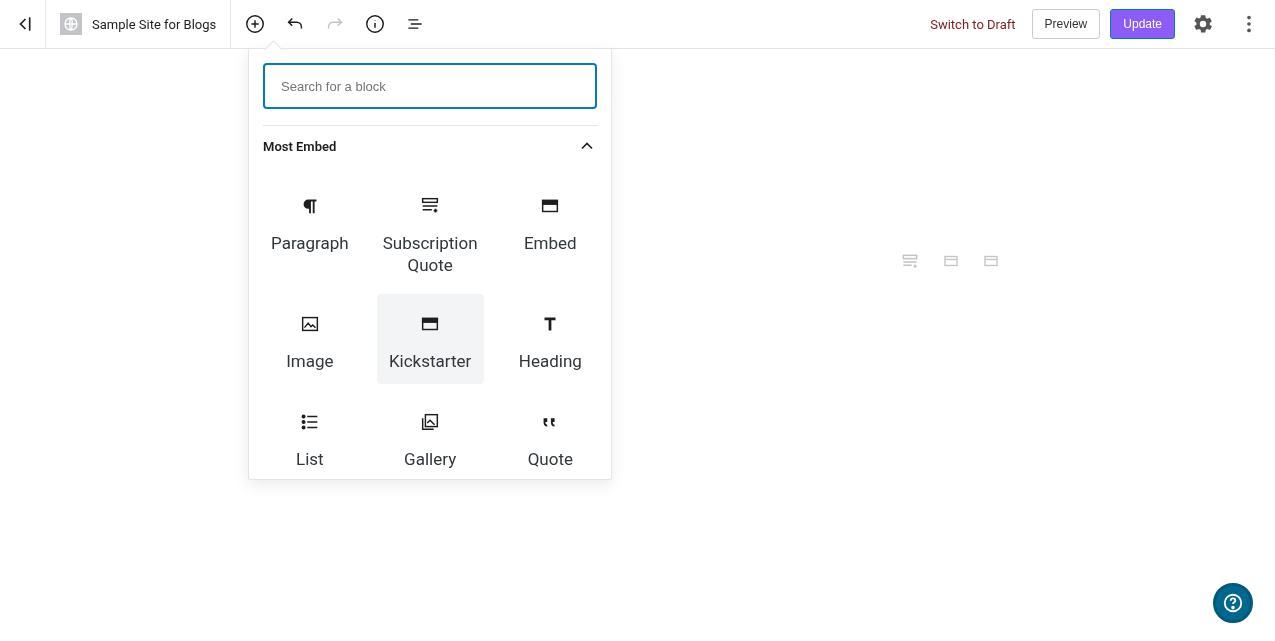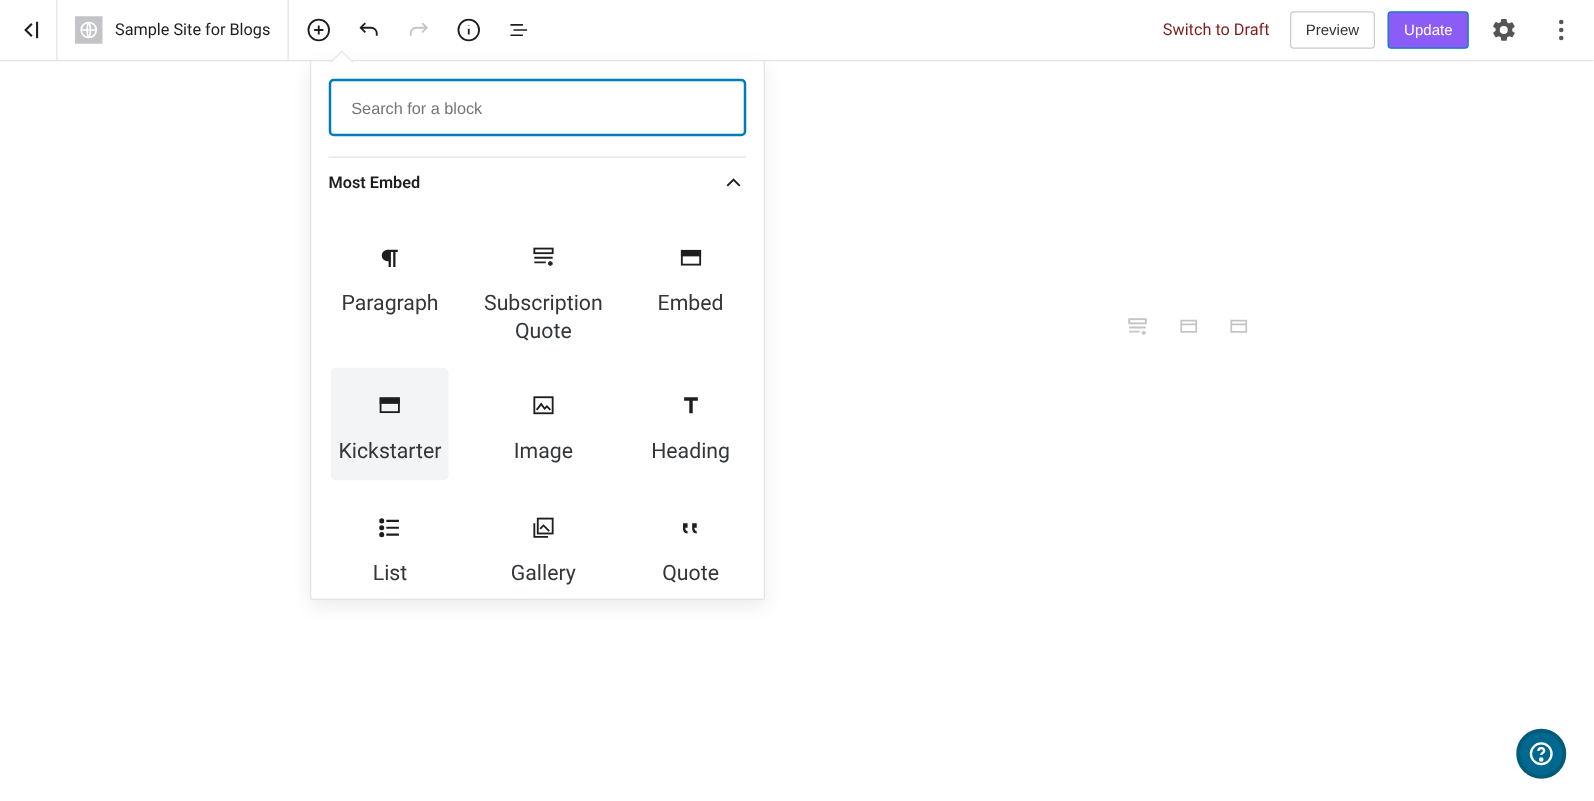--- a/index.html
+++ b/index.html
@@ -343,38 +343,38 @@
       <div class="block-item">
         <div class="block-icon">
           <svg width="22" height="22" viewBox="0 0 24 24" fill="none" stroke="#1e1e1e" stroke-width="1.6">
               <rect x="4" y="6" width="16" height="12"></rect>
               <rect x="4" y="6" width="16" height="4" fill="#1e1e1e"></rect>
             </svg>
         </div>
         <span class="block-label">Embed</span>
       </div>
 
+      <div class="block-item">
+        <div class="block-icon">
+          <svg width="22" height="22" viewBox="0 0 24 24" fill="none" stroke="#1e1e1e" stroke-width="1.6">
+              <rect x="4" y="5" width="16" height="14"></rect>
+              <path d="M6 16l4-5 3 4 2-2 3 3"></path>
+            </svg>
+        </div>
+        <span class="block-label">Image</span>
+      </div>
+
       <div class="block-item hovered">
         <div class="block-icon">
           <svg width="22" height="22" viewBox="0 0 24 24" fill="none" stroke="#1e1e1e" stroke-width="1.6">
               <rect x="4" y="6" width="16" height="12"></rect>
               <rect x="4" y="6" width="16" height="4" fill="#1e1e1e"></rect>
             </svg>
         </div>
         <span class="block-label">Kickstarter</span>
-      </div>
-
-      <div class="block-item">
-        <div class="block-icon">
-          <svg width="22" height="22" viewBox="0 0 24 24" fill="none" stroke="#1e1e1e" stroke-width="1.6">
-              <rect x="4" y="5" width="16" height="14"></rect>
-              <path d="M6 16l4-5 3 4 2-2 3 3"></path>
-            </svg>
-        </div>
-        <span class="block-label">Image</span>
       </div>
 
       <div class="block-item">
         <div class="block-icon">
           <svg width="22" height="22" viewBox="0 0 24 24" fill="#1e1e1e">
               <path d="M6 5h12v3h-4.5v11h-3V8H6V5z"></path>
             </svg>
         </div>
         <span class="block-label">Heading</span>
       </div>

